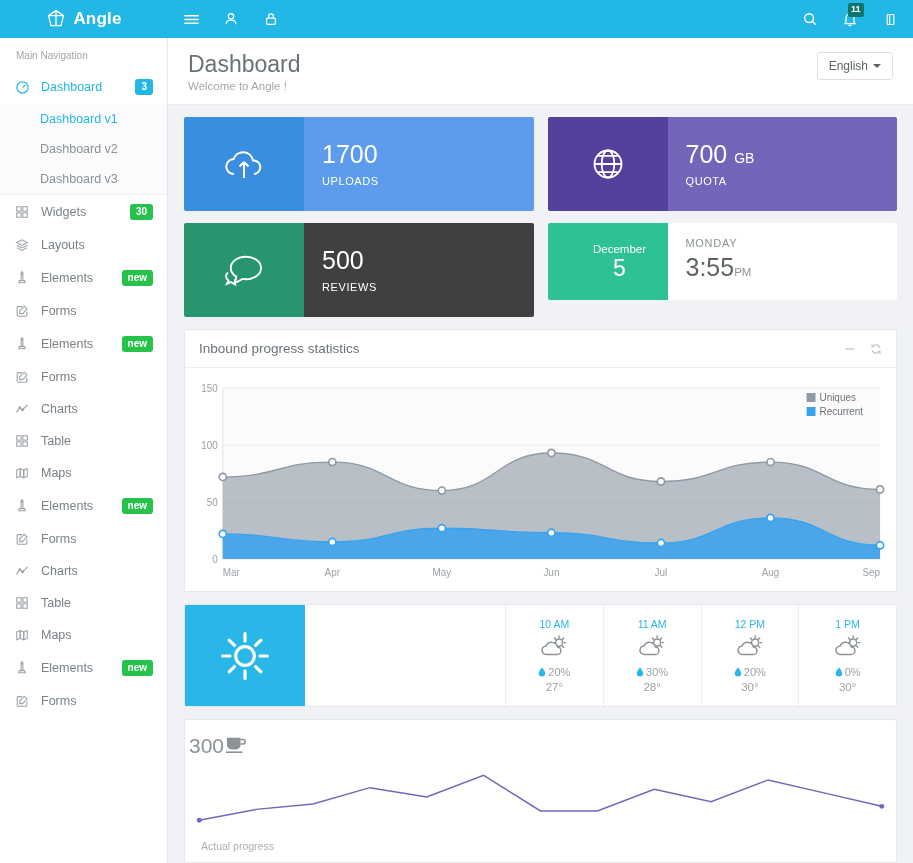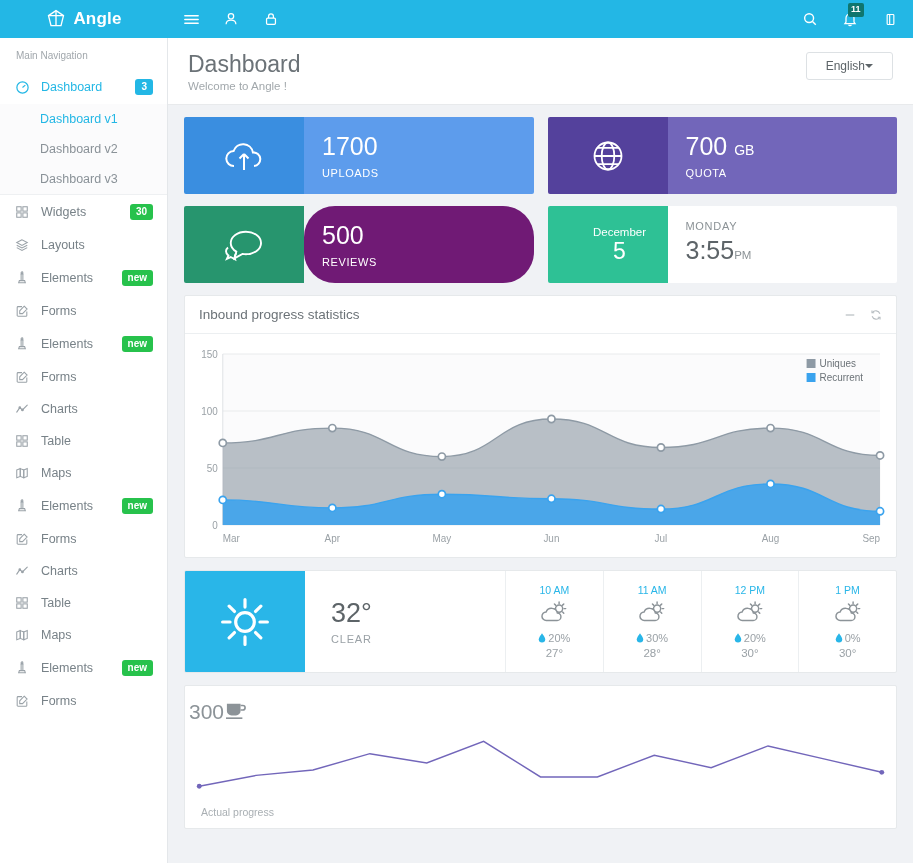--- a/index.html
+++ b/index.html
@@ -89,50 +89,50 @@
   .page-head {
     background: #fff; border-bottom: 1px solid #e8eaec;
     padding: 14px 20px 12px;
     display: flex; align-items: flex-start; justify-content: space-between;
     flex: 0 0 auto;
   }
   .page-title { font-size: 23px; color: #6b7277; font-weight: normal; line-height: 1.1; }
   .page-sub { font-size: 11.5px; color: #a2a8ac; margin-top: 3px; }
   .lang-btn {
     background: #fff; border: 1px solid #dde1e4; border-radius: 3px;
-    padding: 6px 19px; font-size: 12px; color: #5d6468; cursor: pointer;
-    display: flex; align-items: center; 
+    padding: 6px 11px; font-size: 12px; color: #5d6468; cursor: pointer;
+    display: flex; align-items: center; gap: 5px;
   }
   .caret { width: 0; height: 0; border-left: 4px solid transparent;
            border-right: 4px solid transparent; border-top: 4px solid #5d6468; }
 
   .content { padding: 12px 16px 0; flex: 1 1 auto; overflow: hidden; }
 
   
   .row { display: flex; gap: 14px; margin-bottom: 12px; }
   .col { flex: 1 1 0; min-width: 0; }
   .stat {
-    display: flex; align-items: stretch; height: 77px;
+    display: flex; align-items: stretch; height: 94px;
     border-radius: 2px; overflow: hidden; color: #fff;
   }
   .stat-ico {
     width: 120px; flex: 0 0 120px;
     display: flex; align-items: center; justify-content: center;
   }
   .stat-body { flex: 1 1 auto; padding: 14px 18px; display: flex; flex-direction: column; justify-content: center; }
   .stat-num { font-size: 25px; line-height: 1.05; font-weight: normal; }
   .stat-num .unit { font-size: 14px; }
   .stat-lbl { font-size: 11px; letter-spacing: .6px; margin-top: 8px; }
 
   .stat.blue .stat-ico { background: #3a8ee0; }
   .stat.blue .stat-body { background: #5d9cec; }
   .stat.purple .stat-ico { background: #54419c; }
   .stat.purple .stat-body { background: #7266ba; }
   .stat.green .stat-ico { background: #27956e; }
-  .stat.green .stat-body { background: #701a75; border-radius: 31px; }
+  .stat.green .stat-body { background: #404040; }
 
   .datecard { display: flex; height: 77px; border-radius: 2px; overflow: hidden; background: #fff; }
   .datecard-left {
     width: 120px; flex: 0 0 120px; background: #2ec195; color: #fff;
     display: flex; flex-direction: column; align-items: center; justify-content: center; gap: 2px; padding-left: 24px;
   }
   .dc-month { font-size: 11.5px; }
   .dc-day { font-size: 23px; line-height: 1; }
   .datecard-right { flex: 1 1 auto; padding: 14px 18px; display: flex; flex-direction: column; }
   .dc-wd { font-size: 11px; color: #8b9296; letter-spacing: .7px; }
@@ -560,24 +560,20 @@
       </div>
 
       <div class="weather">
         <div class="w-now">
           <div class="w-now-ico">
             <svg viewBox="0 0 60 60" width="56" height="56" fill="none" stroke="#fff" stroke-width="3.4" stroke-linecap="round">
               <circle cx="30" cy="30" r="10"></circle>
               <path d="M30 6v8M30 46v8M6 30h8M46 30h8M13 13l5.7 5.7M41.3 41.3 47 47M47 13l-5.7 5.7M18.7 41.3 13 47"></path>
             </svg>
           </div>
-          <div class="w-now-txt">
-            <div class="w-temp">32°</div>
-            <div class="w-cond">CLEAR</div>
-          </div>
         </div>
         <div id="forecast-list" style="display:flex;flex:1 1 auto;">
             <div class="w-fc">
               <div class="w-time">10 AM</div>
               <div><svg viewBox="0 0 40 30" width="34" height="26" fill="none" stroke="#8c9398" stroke-width="1.7" stroke-linecap="round">
                   <circle cx="26" cy="11" r="4.2"></circle>
                   <path d="M26 3.2v2M26 17v2M18.2 11h2M31.8 11h2M20.5 5.5l1.4 1.4M30.1 15.1l1.4 1.4M31.5 5.5l-1.4 1.4M21.9 15.1l-1.4 1.4"></path>
                   <path d="M11 25a5 5 0 0 1-.3-10A7 7 0 0 1 24 16.2 4.4 4.4 0 0 1 23.5 25z" fill="#fff"></path>
                 </svg></div>
               <div class="w-pop">

